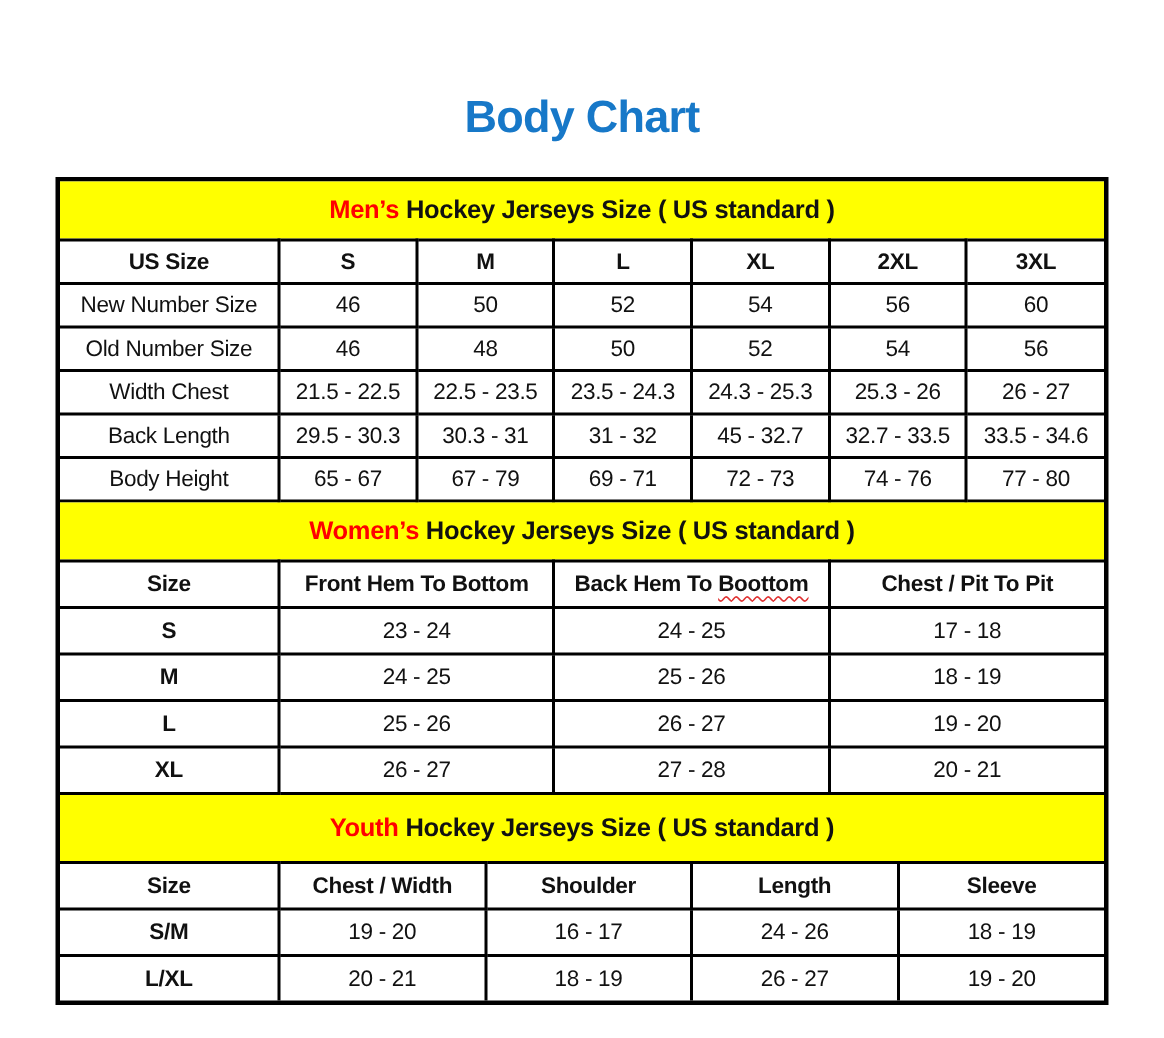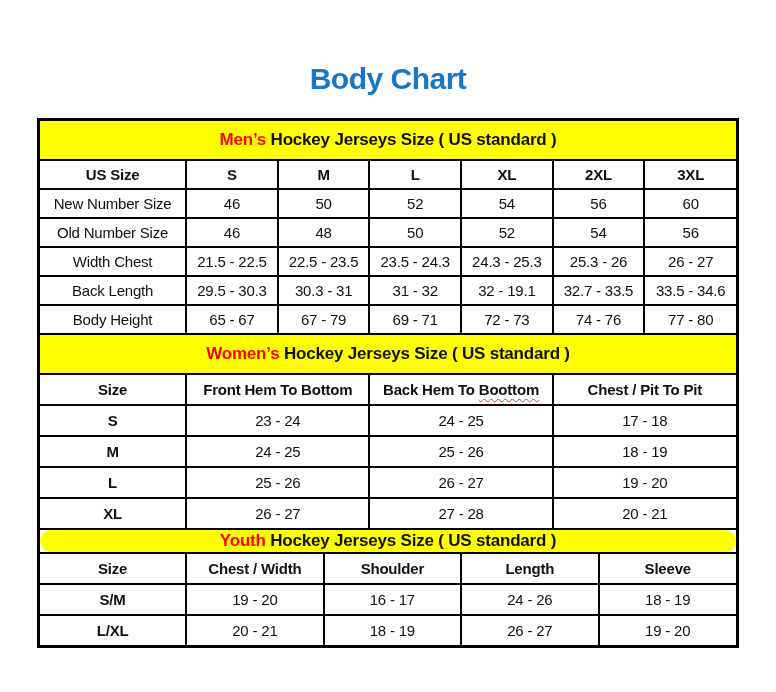--- a/index.html
+++ b/index.html
@@ -22,21 +22,21 @@
   .chart-wrap{
     width:702px;margin:22px auto 0;
     border:3px solid #000;background:#fff;
   }
   .band{
     background:var(--band-yellow);
     text-align:center;font-weight:bold;font-size:17px;
     letter-spacing:-0.2px;
   }
   .band-tall{padding:9px 2px;}
-  .band-short{padding:1px 2px;border-radius:11px;}
+  .band-short{padding:12px 2px;}
   .band .hl{color:var(--highlight-red);}
   .band span{white-space:pre-wrap;}
   table{
     width:100%;border-collapse:collapse;table-layout:fixed;
   }
   th,td{
     border:2px solid #000;
     text-align:center;vertical-align:middle;
     font-size:15px;line-height:19px;
     padding:4px 2px;
@@ -118,21 +118,21 @@
             <td>23.5 - 24.3</td>
             <td>24.3 - 25.3</td>
             <td>25.3 - 26</td>
             <td>26 - 27</td>
           </tr>
           <tr>
             <th scope="row">Back Length</th>
             <td>29.5 - 30.3</td>
             <td>30.3 - 31</td>
             <td>31 - 32</td>
-            <td>32 - 19.1</td>
+            <td>45 - 32.7</td>
             <td>32.7 - 33.5</td>
             <td>33.5 - 34.6</td>
           </tr>
           <tr>
             <th scope="row">Body Height</th>
             <td>65 - 67</td>
             <td>67 - 79</td>
             <td>69 - 71</td>
             <td>72 - 73</td>
             <td>74 - 76</td>

